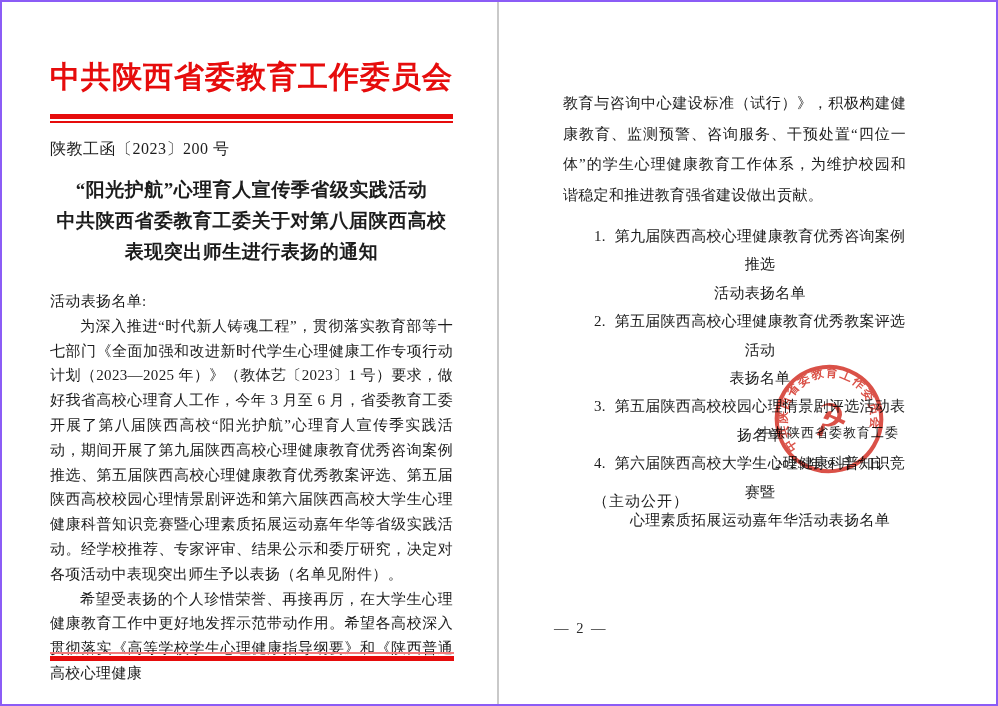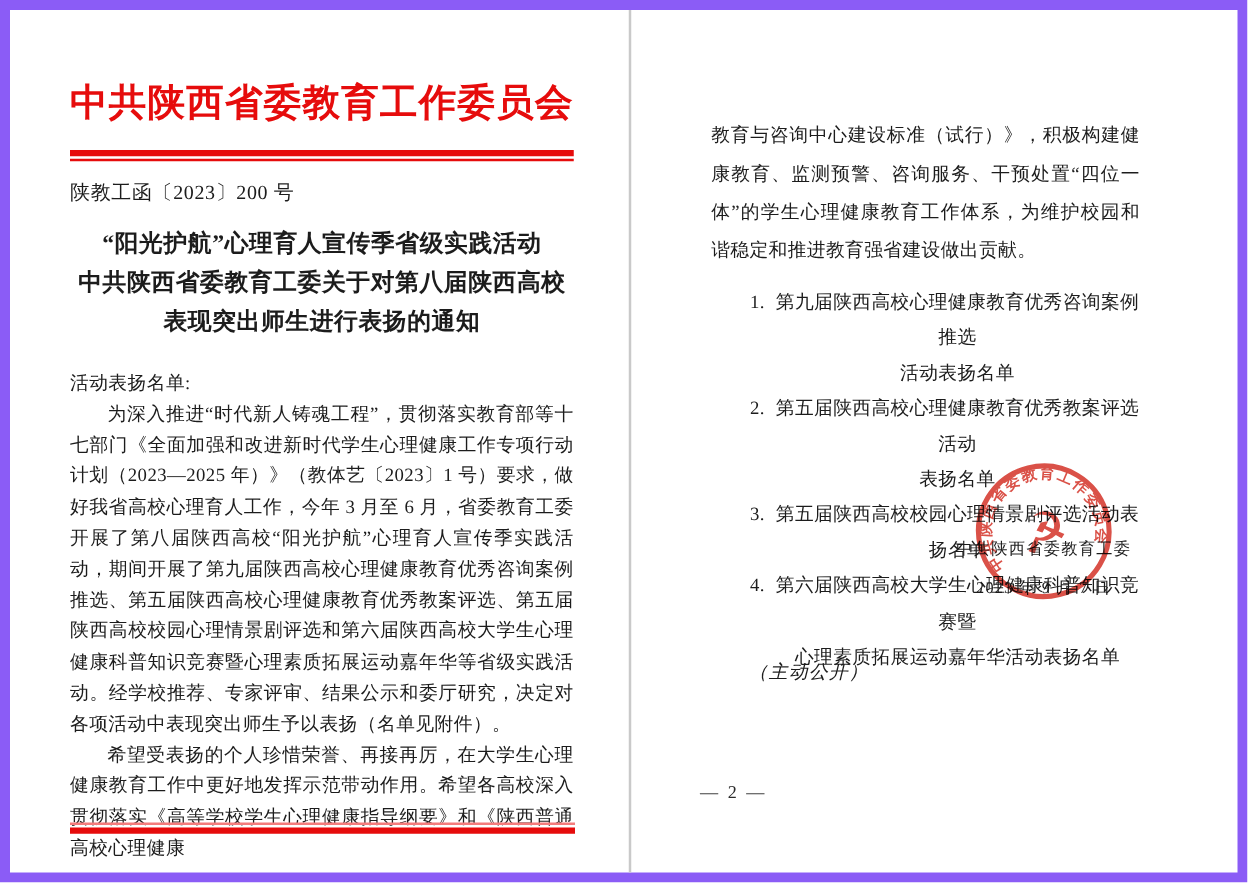--- a/index.html
+++ b/index.html
@@ -5,21 +5,21 @@
   :root{
     --red:#e60c0c;
     --red-light:#f47c7c;
     --seal-red:#d5392e;
     --ink:#1c1c1c;
     --font-doc:"Liberation Serif","DejaVu Serif",serif;
   }
   *{box-sizing:border-box;}
   html,body{margin:0;padding:0;background:#ffffff;}
   body{width:998px;height:706px;overflow:hidden;font-family:var(--font-doc);color:var(--ink);}
-  .canvas{position:relative;width:998px;height:706px;background:#fff;border:8px solid #8b5cf6;}
+  .canvas{position:relative;width:998px;height:706px;background:#fff;border:2px solid #8b5cf6;}
   .page-divider{position:absolute;left:495px;top:0;bottom:0;width:2px;background:#c9c9c9;}
   .page{position:absolute;top:0;bottom:2px;overflow:hidden;}
   .page-1{left:0;width:495px;padding:52px 44px 0 48px;}
   .page-2{left:497px;width:451px;padding:86px 44px 0 64px;}
 
   
   .letterhead{font-size:30px;line-height:46px;font-weight:bold;color:var(--red);
     text-align:center;letter-spacing:1px;white-space:nowrap;}
   .rule-head{margin-top:14px;height:9px;border-top:5px solid var(--red);
     border-bottom:2px solid var(--red);}
@@ -39,21 +39,21 @@
     text-align:justify;text-justify:inter-character;}
   .attachments{margin-top:12px;margin-left:31px;display:flex;font-size:15px;
     line-height:28.4px;letter-spacing:.3px;}
   .att-label{width:40px;flex:none;}
   .att-list{flex:1;}
   .att-item{display:flex;}
   .att-num{width:20px;flex:none;}
   .att-text{white-space:pre-line;text-align:center;}
   .sig-block{position:absolute;left:230px;top:415px;width:200px;text-align:center;
     font-size:13px;line-height:31px;letter-spacing:1px;}
-  .disclosure{position:absolute;left:94px;top:520px;font-size:15px;letter-spacing:1px;font-style:italic;}
+  .disclosure{position:absolute;left:94px;top:490px;font-size:15px;letter-spacing:1px;}
   .page-num{position:absolute;left:55px;top:618px;font-size:14.5px;letter-spacing:2px;color:#2a2a2a;}
   .seal{position:absolute;left:272px;top:359px;width:116px;height:116px;
     mix-blend-mode:multiply;opacity:.88;pointer-events:none;}
 </style>
 </head>
 <body>
 
 <div class="canvas">
 
   <div class="page page-1">

